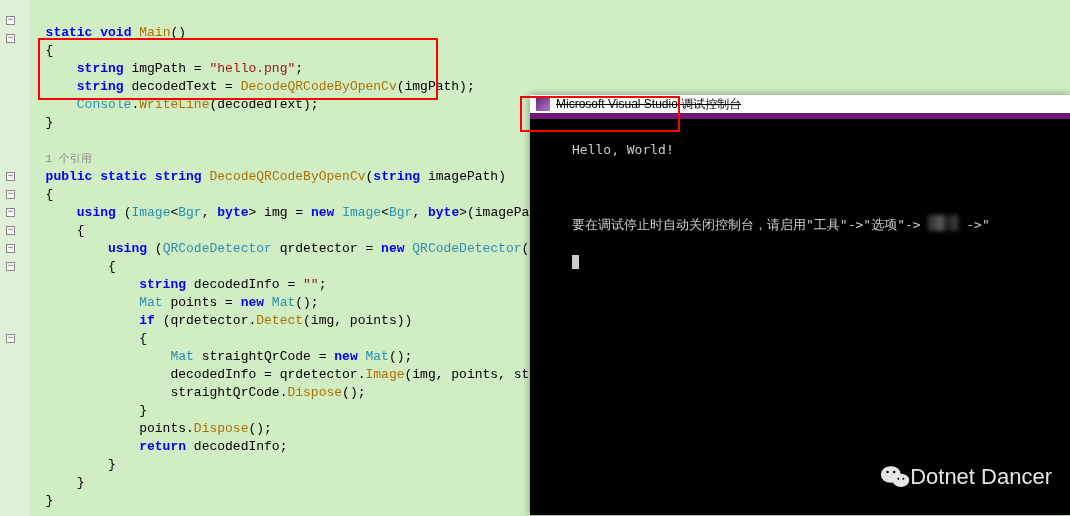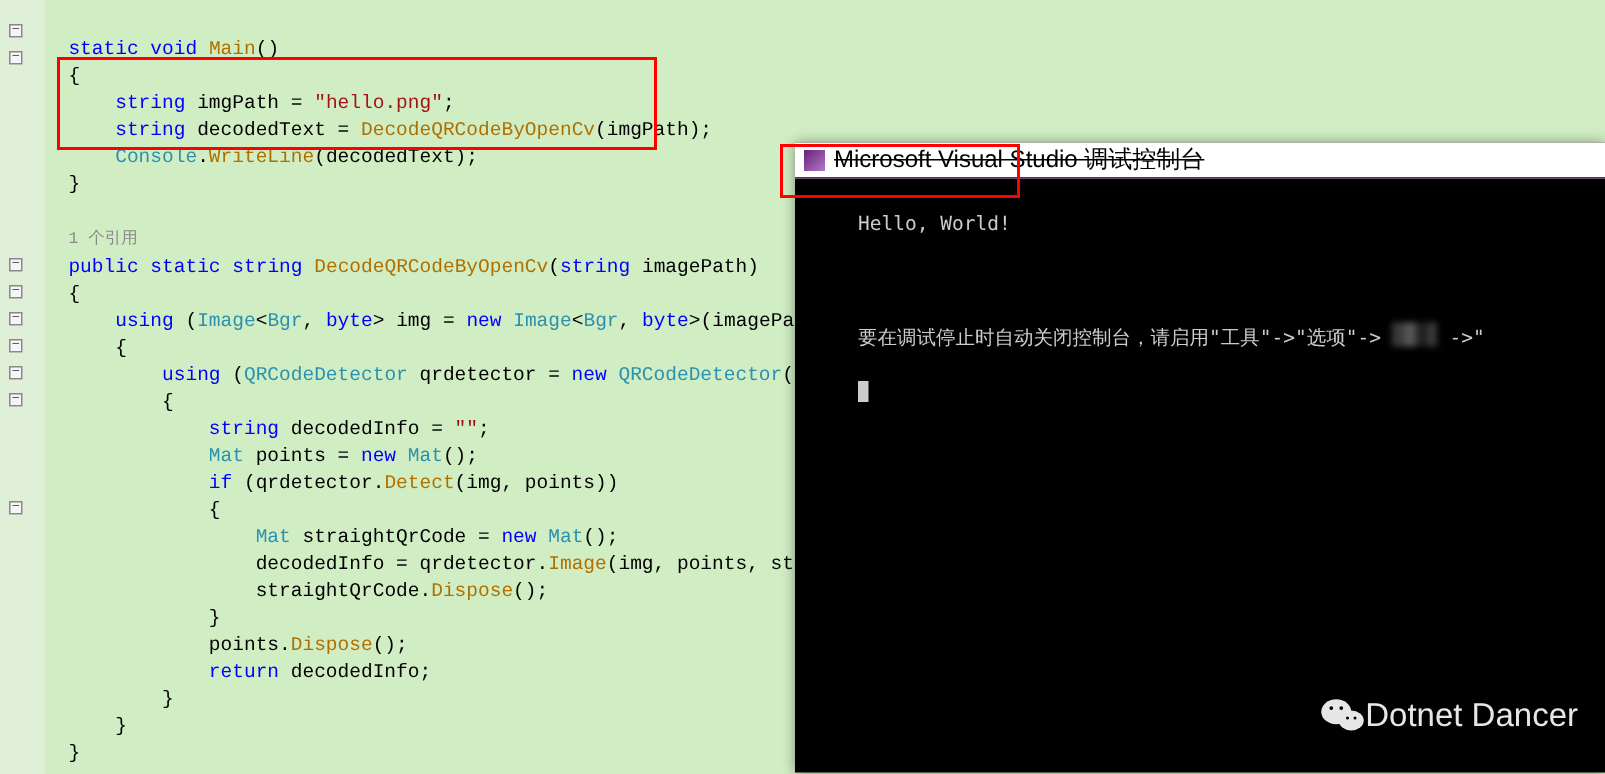--- a/index.html
+++ b/index.html
@@ -41,21 +41,21 @@
     width: 9px;
     height: 9px;
     border: 1px solid #888;
     background: #f5f5f5;
     font-size: 9px;
     line-height: 7px;
     text-align: center;
     color: #555;
     cursor: pointer;
   }
-  .kw { color: #0000ff; }
+  .kw { color: #0000ff; font-weight: bold; }
   .type { color: #2b91af; }
   .str { color: #a31515; }
   .methodYellow { color: #b07000; }
   .refcount { color: #8a8a8a; font-size: 11px; }
   
   .redbox1 {
     position: absolute;
     left: 38px;
     top: 38px;
     width: 400px;
@@ -87,22 +87,22 @@
     box-shadow: 0 0 8px rgba(0,0,0,0.4);
   }
   .titlebar {
     height: 24px;
     background: #fff;
     color: #000;
     display: flex;
     align-items: center;
     padding-left: 6px;
     font-family: "Microsoft YaHei", sans-serif;
-    font-size: 16px;
-    border-bottom: 1px solid #701a75;
+    font-size: 12px;
+    border-bottom: 6px solid #701a75;
   }
   .vs-icon {
     width: 14px;
     height: 14px;
     margin-right: 6px;
     background: linear-gradient(135deg, #68217a 0%, #b179c9 100%);
     display: inline-block;
   }
   .titlebar-text {
     text-decoration: line-through;

